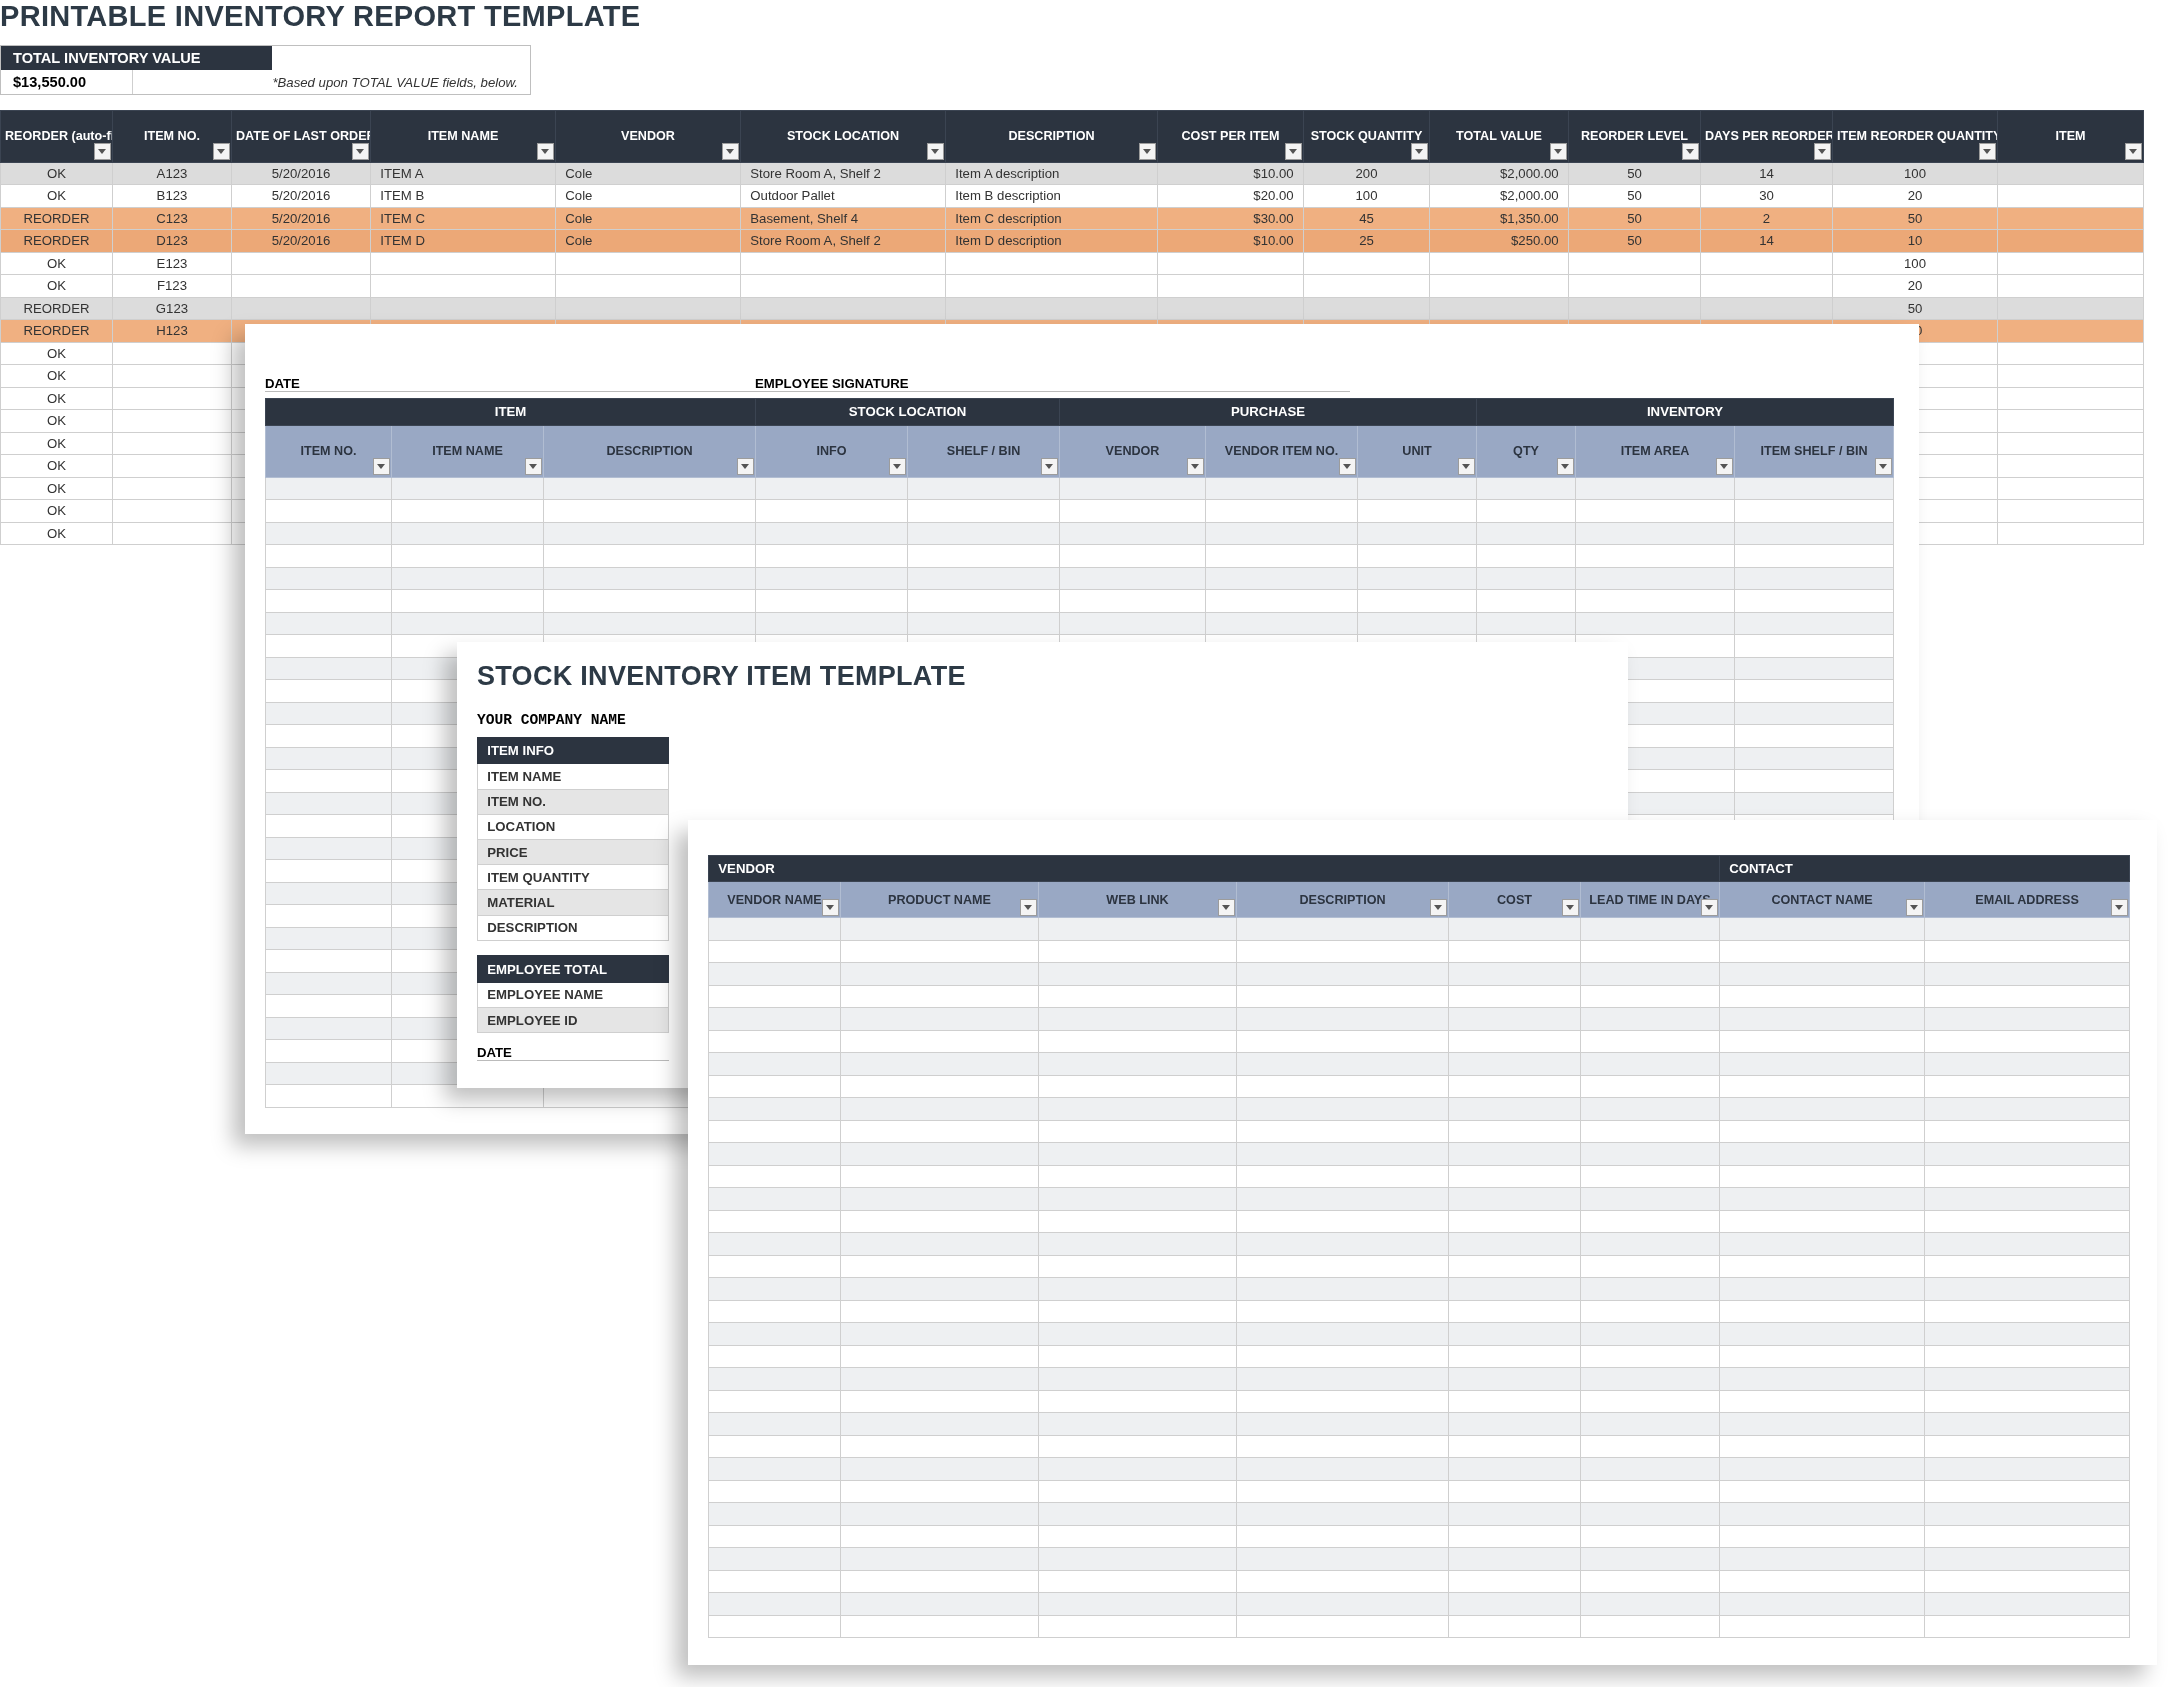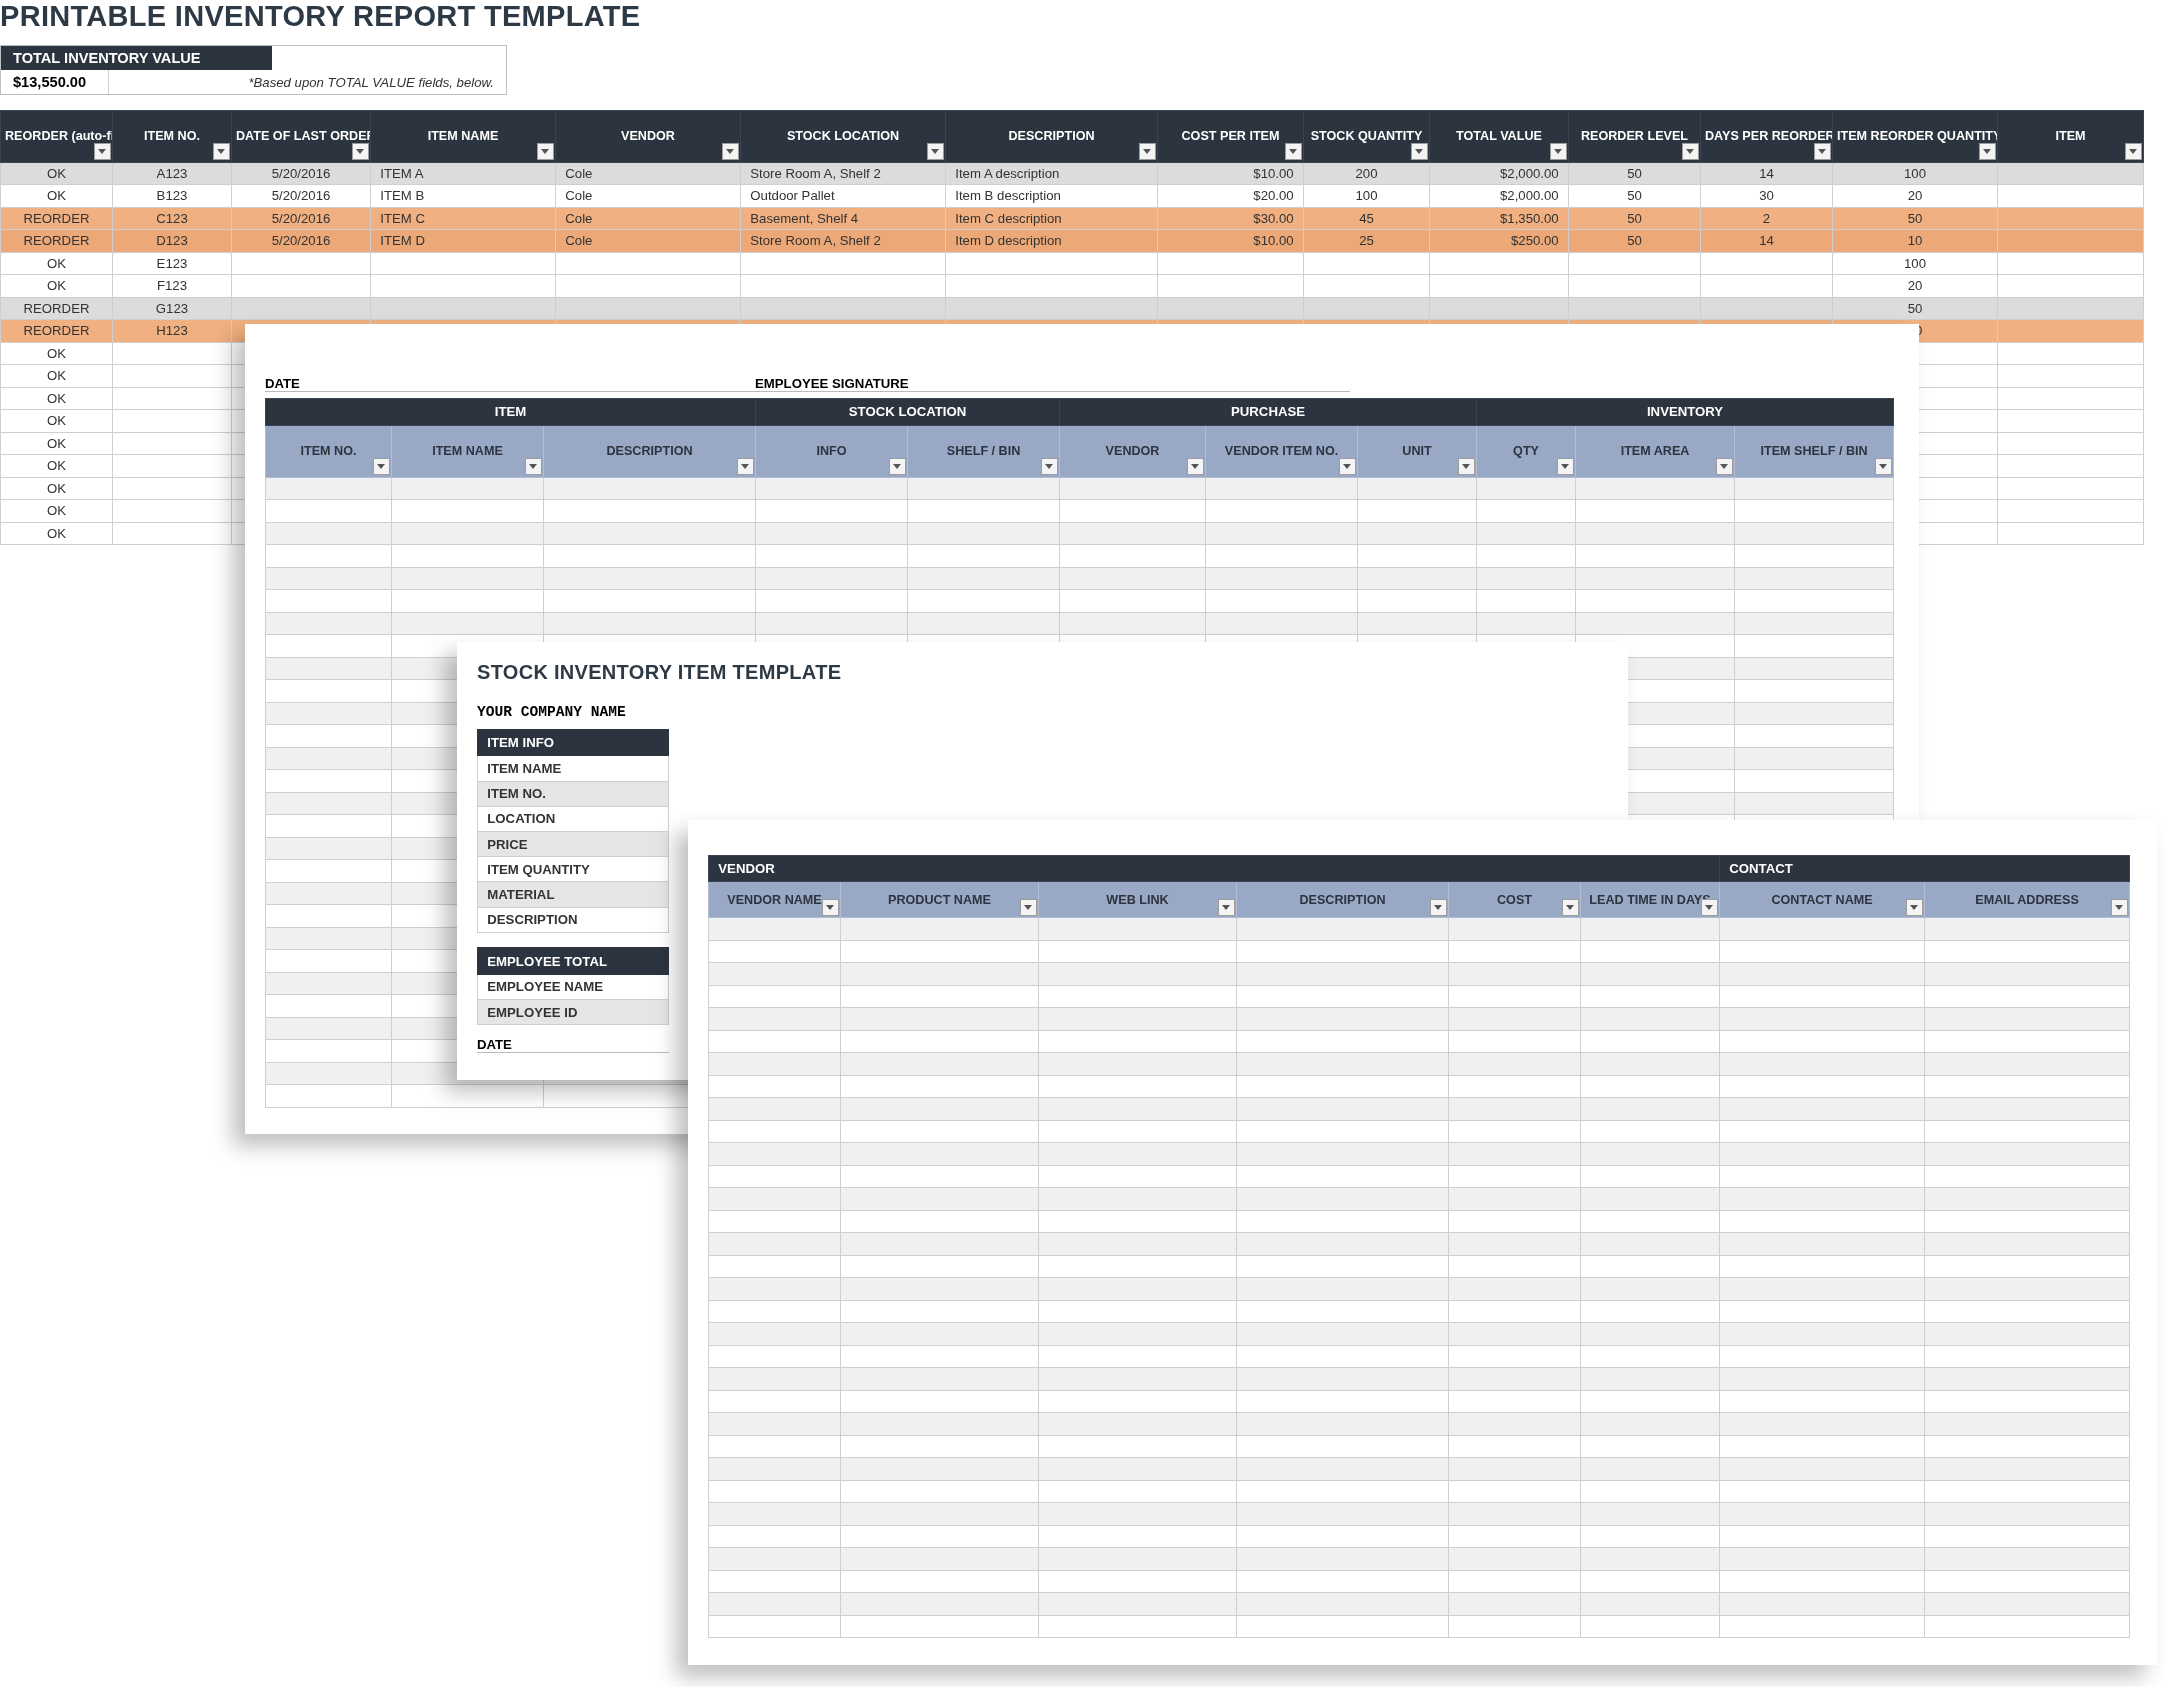--- a/index.html
+++ b/index.html
@@ -17,21 +17,21 @@
     background: #fff;
     box-shadow: -12px 12px 20px rgba(0,0,0,0.25);
   }
   .title {
     font-weight: 700;
     letter-spacing: 0.3px;
     color: #2d3a46;
   }
   .t-inv-title { font-size: 29px; }
   .t-track-title { font-size: 29px; }
-  .t-stock-title { font-size: 20px; }
+  .t-stock-title { font-size: 27px; }
   .t-vendor-title { font-size: 26.5px; }
 
   
   table {
     border-collapse: collapse;
     table-layout: fixed;
   }
   td, th {
     border: 0.7px solid #cfcfcf;
     font-size: 13.2px;
@@ -105,21 +105,21 @@
     width: 271px;
   }
   #panel-inv .tot-val {
     display: flex;
     align-items: center;
   }
   #panel-inv .tot-val .v {
     font-weight: 700;
     font-size: 14.6px;
     padding: 4px 12px;
-    width: 108px;
+    width: 132px;
     border-right: 0.7px solid #cfcfcf;
   }
   #panel-inv .tot-val .note {
     font-style: italic;
     font-size: 13.2px;
     padding: 4px 12px;
     color: #333;
     width: 397px;
     text-align: right;
   }

